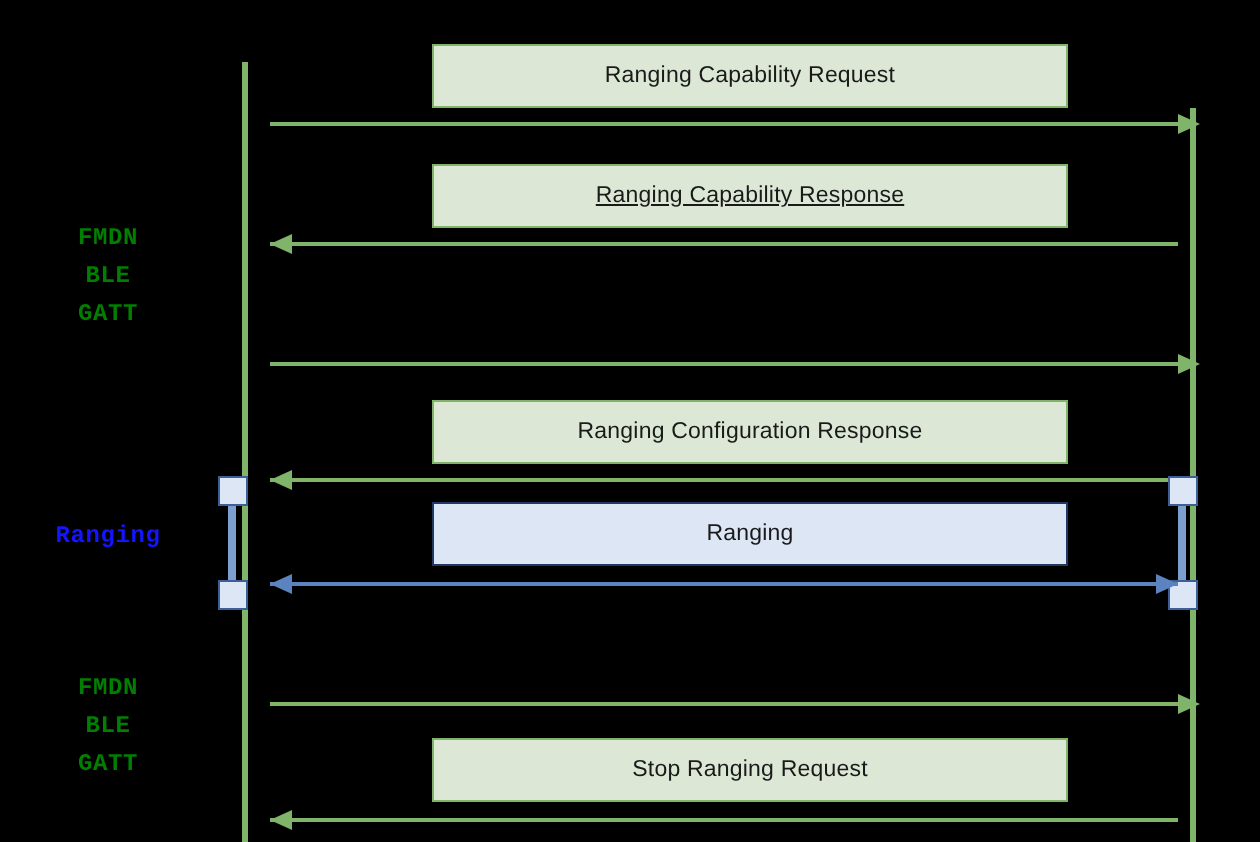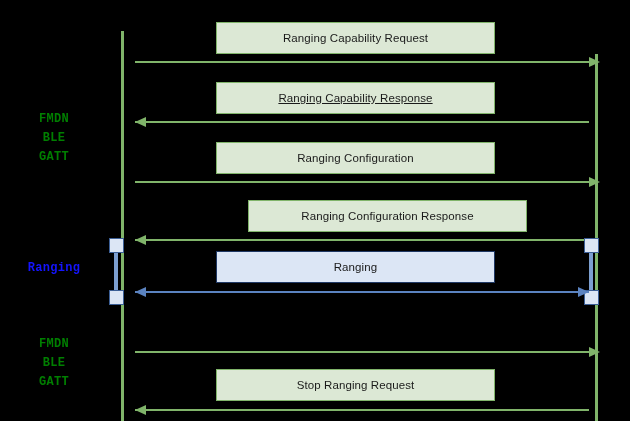--- a/index.html
+++ b/index.html
@@ -19,21 +19,21 @@
   .lifeline {
     position: absolute;
     width: 3px;
     background: #80b46a;
   }
 
   
   .msgbox {
     position: absolute;
     left: 216px;
-    width: 279px;
+    width: 318px;
     height: 32px;
     box-sizing: border-box;
     border: 1px solid #80b46a;
     background: #dce8d5;
     color: #1a1a1a;
     font-size: 11.5px;
     display: flex;
     align-items: center;
     justify-content: center;
     text-align: left;
@@ -127,25 +127,24 @@
   </div>
 
   <div class="msgbox" style="top:22px;">Ranging Capability Request</div>
   <div class="arrow-line" style="left:135px; top:61px; width:454px;"></div>
   <div class="arrow-head right" style="left:589px; top:57px;"></div>
 
   <div class="msgbox" style="top:82px;text-decoration:underline;">Ranging Capability Response</div>
   <div class="arrow-line" style="left:135px; top:121px; width:454px;"></div>
   <div class="arrow-head left" style="left:135px; top:117px;"></div>
 
-  <div class="msgbox" style="top:142px;">Ranging Configuration</div>
   <div class="arrow-line" style="left:135px; top:181px; width:454px;"></div>
   <div class="arrow-head right" style="left:589px; top:177px;"></div>
 
-  <div class="msgbox" style="top:200px;margin-left:32px;">Ranging Configuration Response</div>
+  <div class="msgbox" style="top:200px;">Ranging Configuration Response</div>
   <div class="arrow-line" style="left:135px; top:239px; width:454px;"></div>
   <div class="arrow-head left" style="left:135px; top:235px;"></div>
 
   <div class="act-bar" style="left:114px; top:240px; height:58px;"></div>
   <div class="act-box" style="left:109px; top:238px;"></div>
   <div class="act-box" style="left:109px; top:290px;"></div>
 
   <div class="act-bar" style="left:589px; top:240px; height:58px;"></div>
   <div class="act-box" style="left:584px; top:238px;"></div>
   <div class="act-box" style="left:584px; top:290px;"></div>

